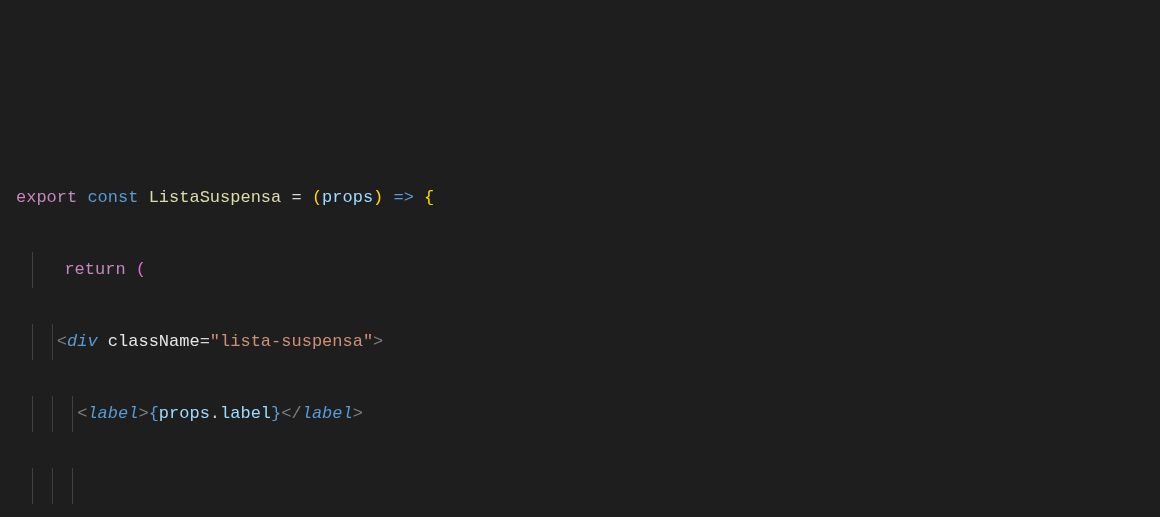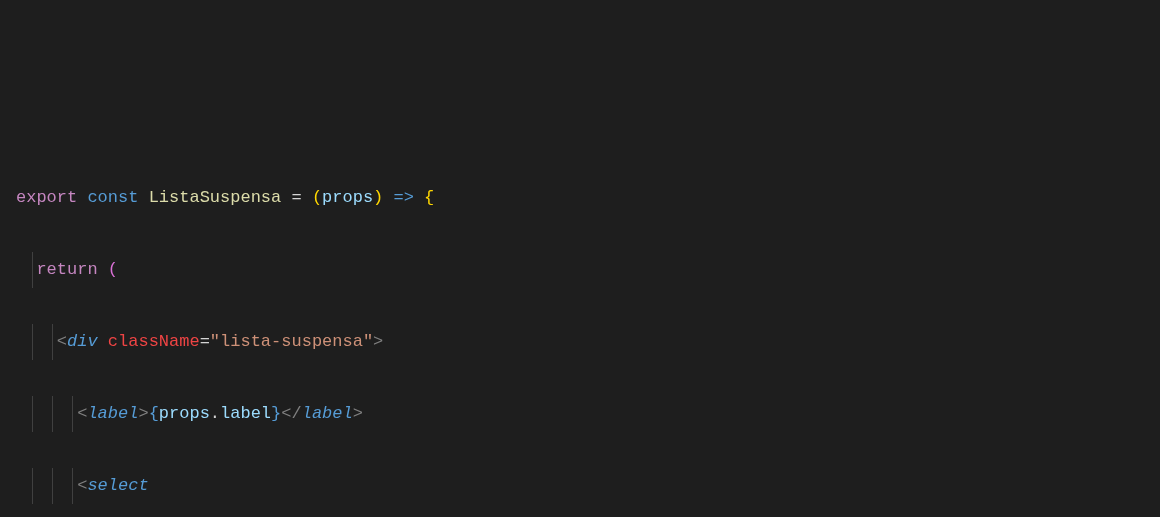--- a/index.html
+++ b/index.html
@@ -33,44 +33,44 @@
     position: absolute;
     top: 0;
   }
   .content {
     position: relative;
     z-index: 1;
   }
   
   .keyword-export { color: #c586c0; }
   .keyword-const { color: #569cd6; }
-  .keyword-return { color: #c586c0; }
+  .keyword-return { color: #c586c0; margin-left: 28px; }
   .func-name { color: #dcdcaa; }
   .punct { color: #d4d4d4; }
   .paren-yellow { color: #ffd700; }
   .paren-purple { color: #da70d6; }
   .arrow { color: #569cd6; }
   .tag-bracket { color: #808080; }
   .tag-name { color: #569cd6; font-style: italic; }
-  .attr-name { color: #ef4444; }
+  .attr-name { color: #e5e5e5; }
   .string { color: #ce9178; }
   .variable { color: #9cdcfe; }
   .brace-blue { color: #569cd6; }
 </style>
 </head>
 <body>
 
 
 
 <div class="editor">
 <span class="line"><span class="content"><span class="keyword-export">export</span> <span class="keyword-const">const</span> <span class="func-name">ListaSuspensa</span> <span class="punct">=</span> <span class="paren-yellow">(</span><span class="variable">props</span><span class="paren-yellow">)</span> <span class="arrow">=&gt;</span> <span class="paren-yellow">{</span></span></span>
 <span class="line"><span class="guide" style="left:16px"></span><span class="content">  <span class="keyword-return">return</span> <span class="paren-purple">(</span></span></span>
 <span class="line"><span class="guide" style="left:16px"></span><span class="guide" style="left:36px"></span><span class="content">    <span class="tag-bracket">&lt;</span><span class="tag-name">div</span> <span class="attr-name">className</span><span class="punct">=</span><span class="string">"lista-suspensa"</span><span class="tag-bracket">&gt;</span></span></span>
 <span class="line"><span class="guide" style="left:16px"></span><span class="guide" style="left:36px"></span><span class="guide" style="left:56px"></span><span class="content">      <span class="tag-bracket">&lt;</span><span class="tag-name">label</span><span class="tag-bracket">&gt;</span><span class="brace-blue">{</span><span class="variable">props</span><span class="punct">.</span><span class="variable">label</span><span class="brace-blue">}</span><span class="tag-bracket">&lt;/</span><span class="tag-name">label</span><span class="tag-bracket">&gt;</span></span></span>
-<span class="line"><span class="guide" style="left:16px"></span><span class="guide" style="left:36px"></span><span class="guide" style="left:56px"></span><span class="content">      <span class="tag-bracket">&lt;</span><span class="tag-name">select</span></span></span>
+<span class="line"><span class="guide" style="left:16px"></span><span class="guide" style="left:36px"></span><span class="guide" style="left:56px"></span></span>
 
 
 
 
 
 
 
 
 
 </div>

